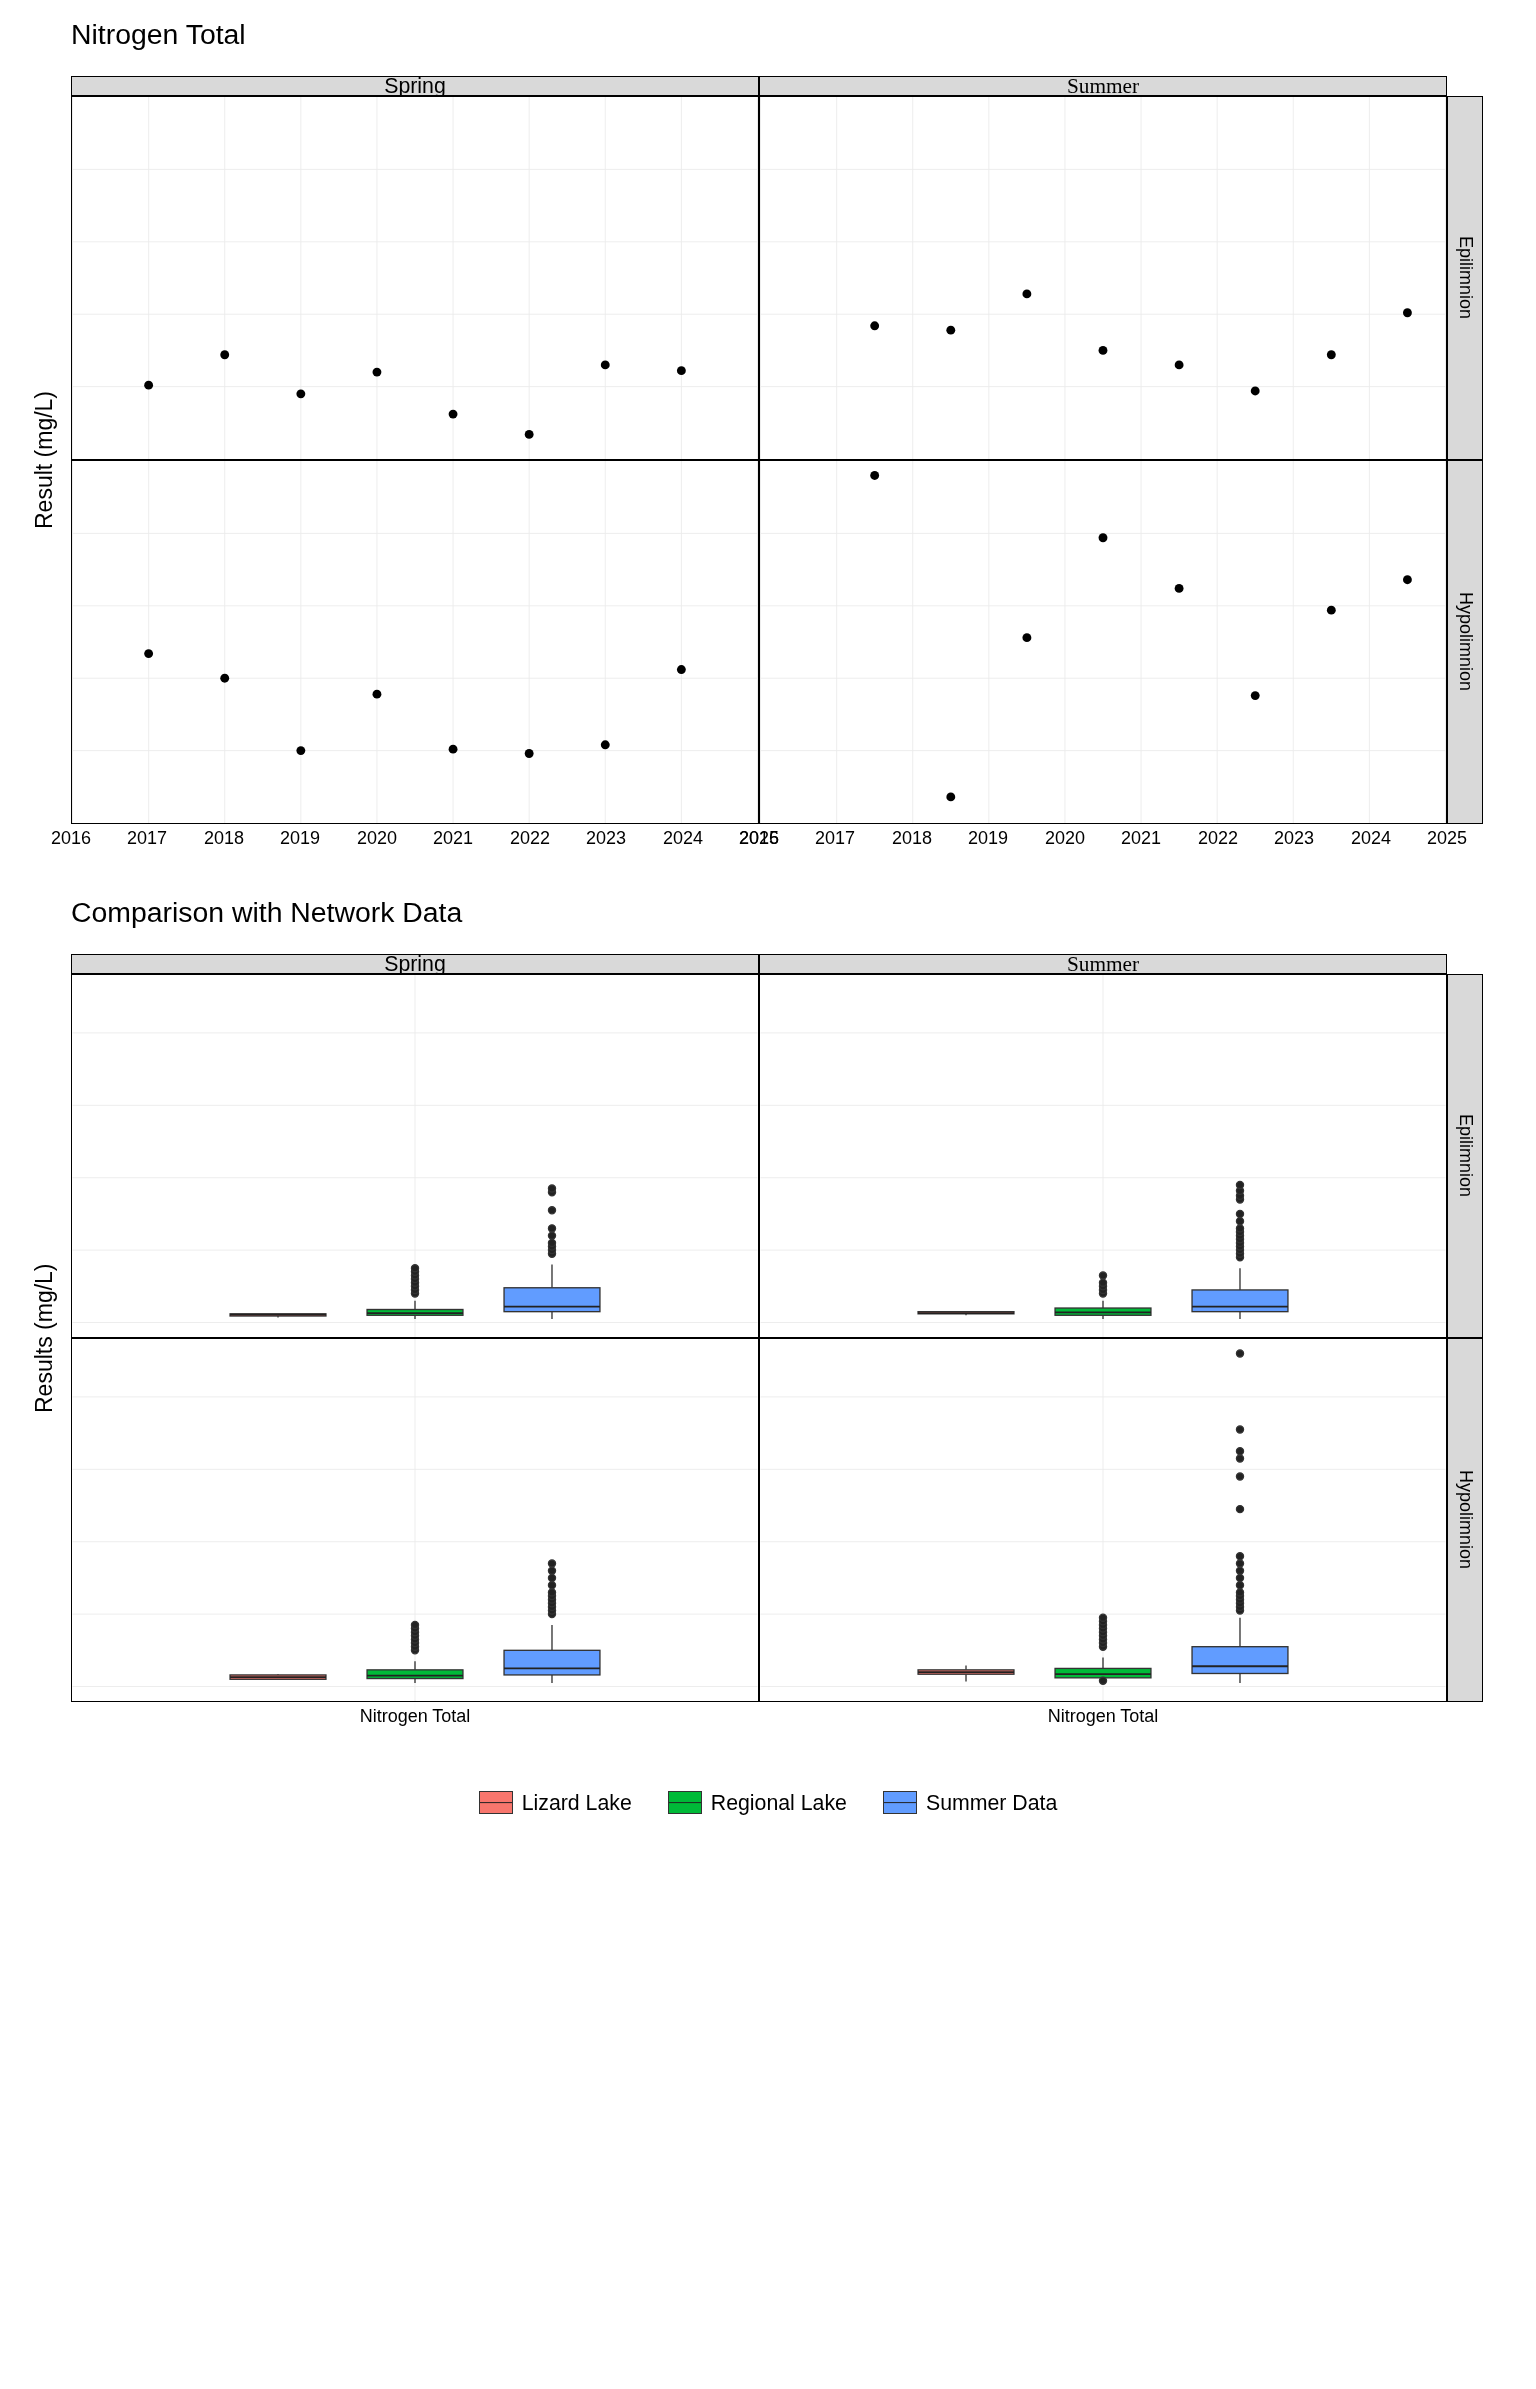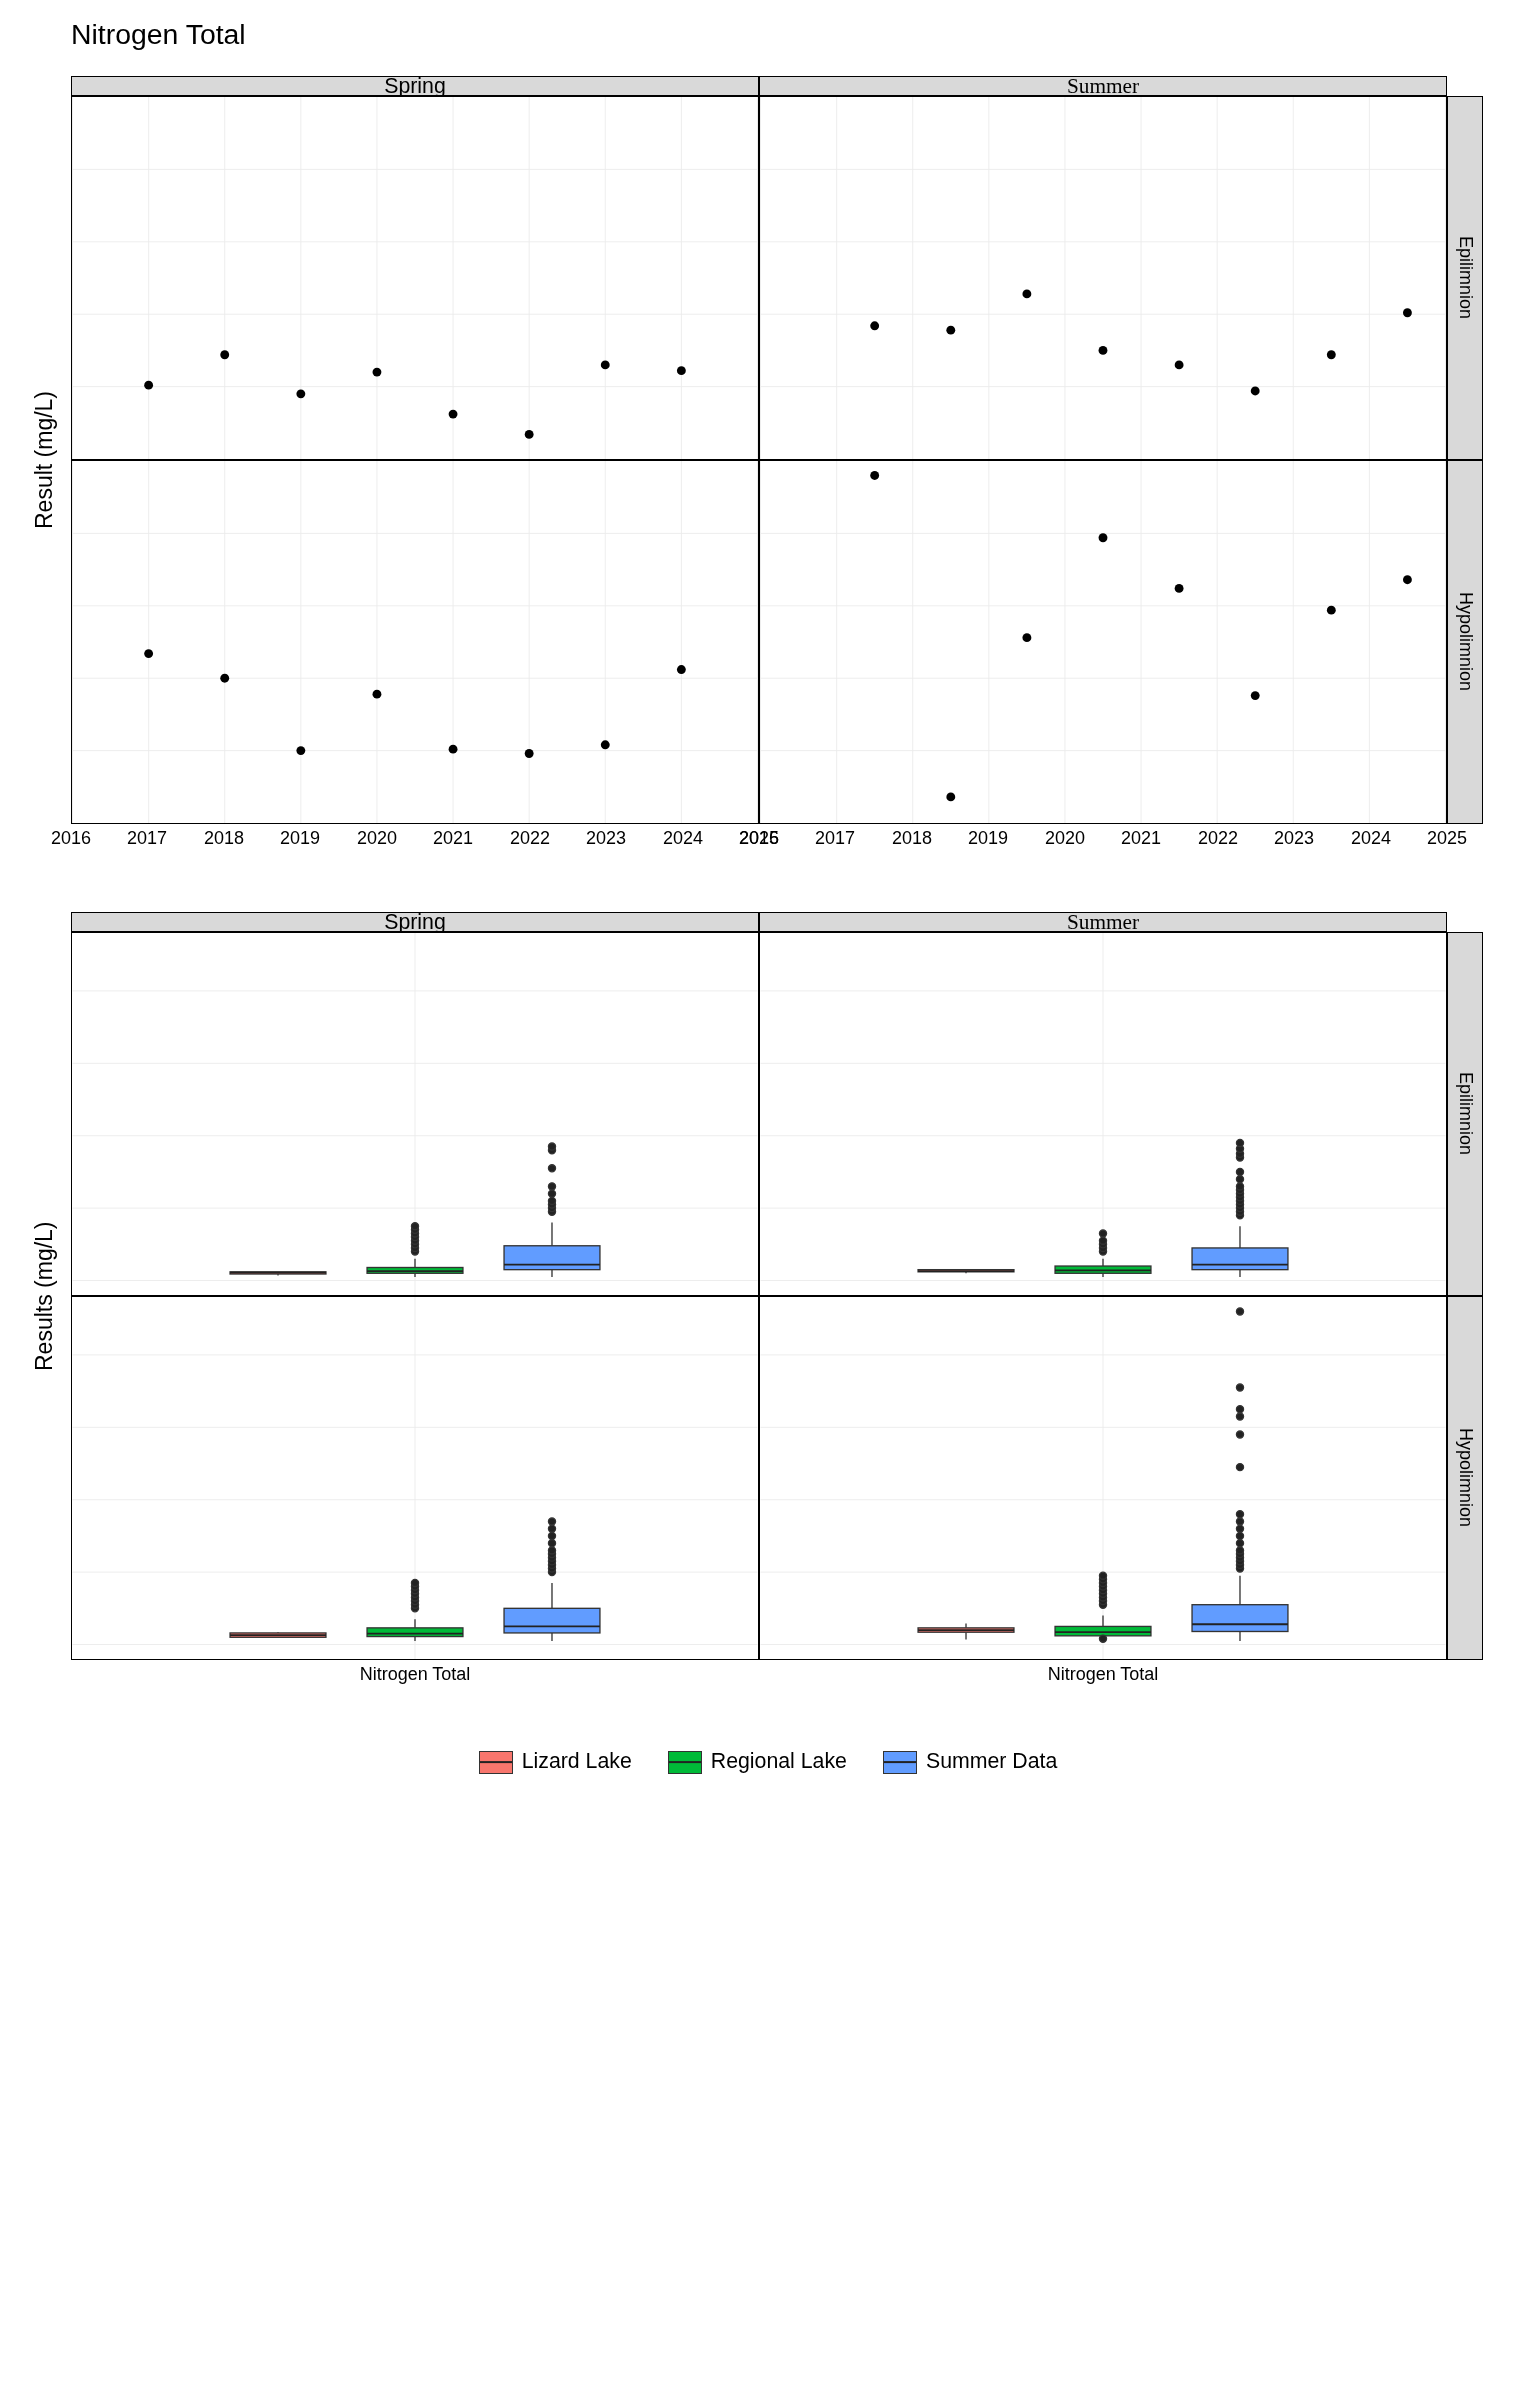--- a/index.html
+++ b/index.html
@@ -83,21 +83,21 @@
   }
   .legend-row {
     display: flex;
     justify-content: center;
     gap: 36px;
     margin-top: 53px;
     font-size: 21.3px;
   }
   .legend-item {
     display: flex;
-    align-items: flex-end;
+    align-items: flex-start;
     gap: 9px;
   }
   .legend-swatch {
     width: 32px;
     height: 21.3px;
     border: 0.9px solid #333;
     position: relative;
   }
   .legend-swatch::after {
     content: "";
@@ -261,20 +261,21 @@
         <div class="x-tick" style="left: 382px;">2021</div>
         <div class="x-tick" style="left: 459px;">2022</div>
         <div class="x-tick" style="left: 535px;">2023</div>
         <div class="x-tick" style="left: 612px;">2024</div>
         <div class="x-tick" style="left: 688px;">2025</div>
       </div>
   </div>
 </div>
 
 <div class="chart-section">
+  <h2 class="chart-title">Comparison with Network Data</h2>
   <div class="facet-grid box">
     <div class="y-axis-label">Results (mg/L)</div>
     <div class="col-header c1">Spring</div>
     <div class="col-header c2">Summer</div>
     <div class="row-header r1">Epilimnion</div>
     <div class="row-header r2">Hypolimnion</div>
 
     <div class="panel" style="grid-column:2;grid-row:2">
         <svg id="bx-se" viewBox="0 0 772 408" style="overflow: visible;">
           <line class="gridline" x1="0" x2="772" y1="391.68" y2="391.68"></line>

